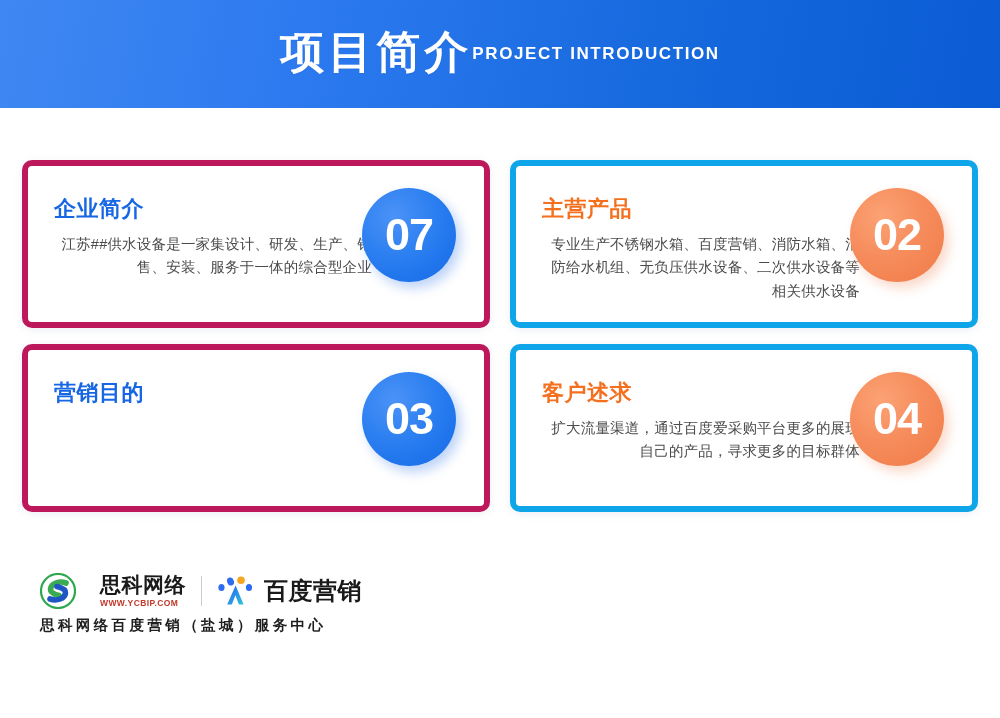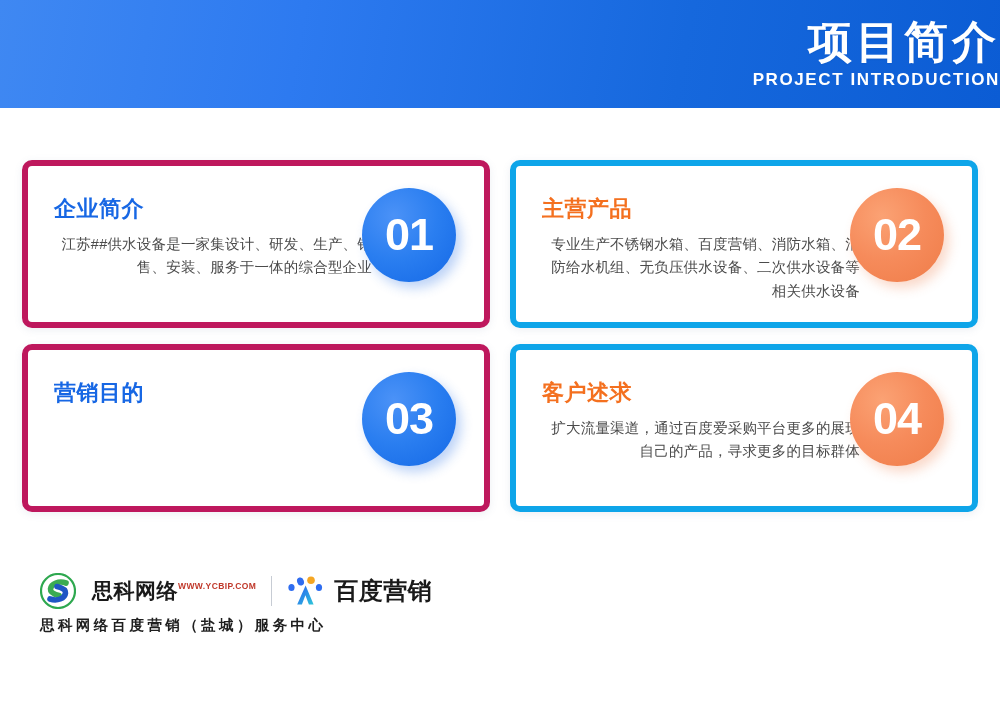--- a/index.html
+++ b/index.html
@@ -14,22 +14,21 @@
     overflow: hidden;
   }
 
   
   .banner {
     position: relative;
     width: 1000px;
     height: 108px;
     background: linear-gradient(100deg, #3f88f2 0%, #2d7af0 30%, #1668dd 68%, #0b5cd4 100%);
     display: flex;
-    flex-direction: column;
-    align-items: flex-end;
+    align-items: center;
     justify-content: center;
     overflow: hidden;
   }
   .banner-title {
     color: #ffffff;
     font-size: 44px;
     font-weight: bold;
     letter-spacing: 4px;
     line-height: 1.08;
     margin-bottom: 4px;
@@ -113,21 +112,21 @@
     margin-top: 58px;
     padding-left: 40px;
   }
   .logo-row {
     display: flex;
     align-items: center;
     height: 42px;
   }
   .sk-logo { display: flex; align-items: center; }
   .sk-mark { width: 36px; height: 36px; flex: none; }
-  .sk-text { margin-left: 16px; display: flex; flex-direction: row; }
+  .sk-text { margin-left: 24px; display: flex; flex-direction: column; }
   .sk-name {
     font-size: 21px;
     font-weight: bold;
     color: #1a1a1a;
     line-height: 1.05;
     letter-spacing: 0.5px;
   }
   .sk-url {
     font-size: 8.5px;
     font-weight: bold;
@@ -165,21 +164,21 @@
 <div class="banner">
   <div class="banner-title">项目简介</div>
   <div class="banner-subtitle">PROJECT INTRODUCTION</div>
 </div>
 
 <div class="cards-wrap">
 
   <div class="card blue">
     <div class="card-title">企业简介</div>
     <p class="card-text">江苏##供水设备是一家集设计、研发、生产、销售、安装、服务于一体的综合型企业</p>
-    <div class="badge blue">01</div>
+    <div class="badge blue">07</div>
   </div>
 
   <div class="card orange">
     <div class="card-title">主营产品</div>
     <p class="card-text">专业生产不锈钢水箱、百度营销、消防水箱、消防给水机组、无负压供水设备、二次供水设备等相关供水设备</p>
     <div class="badge orange">02</div>
   </div>
 
   <div class="card blue">
     <div class="card-title">营销目的</div>

